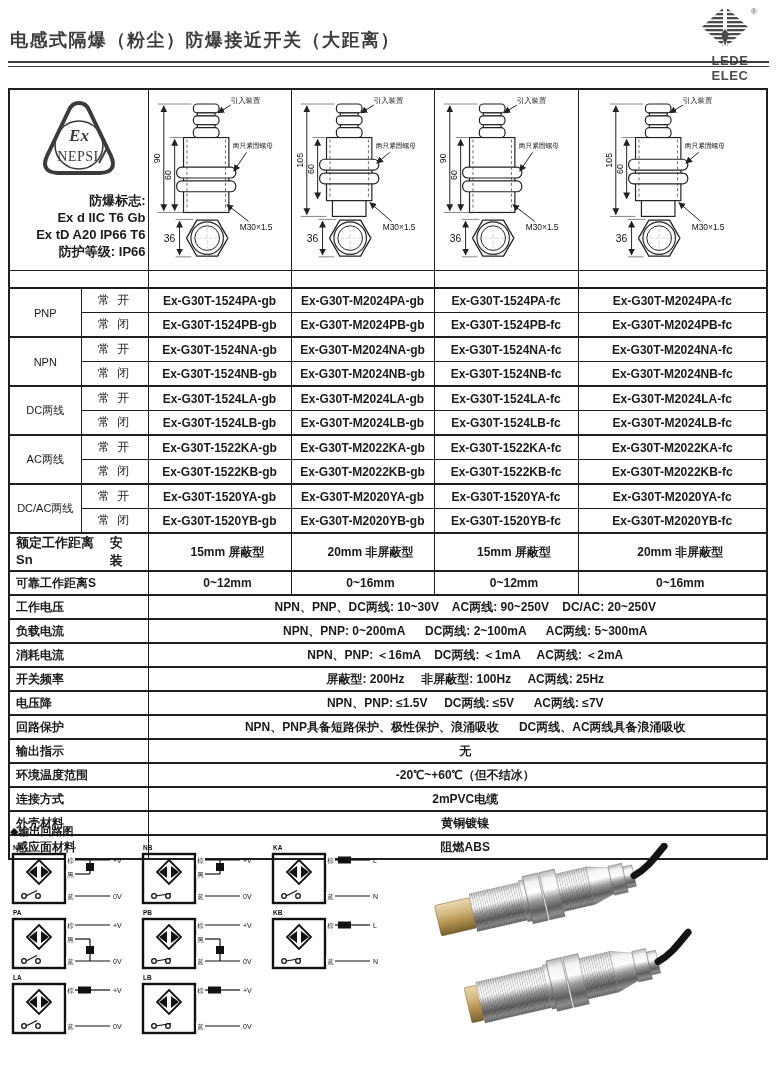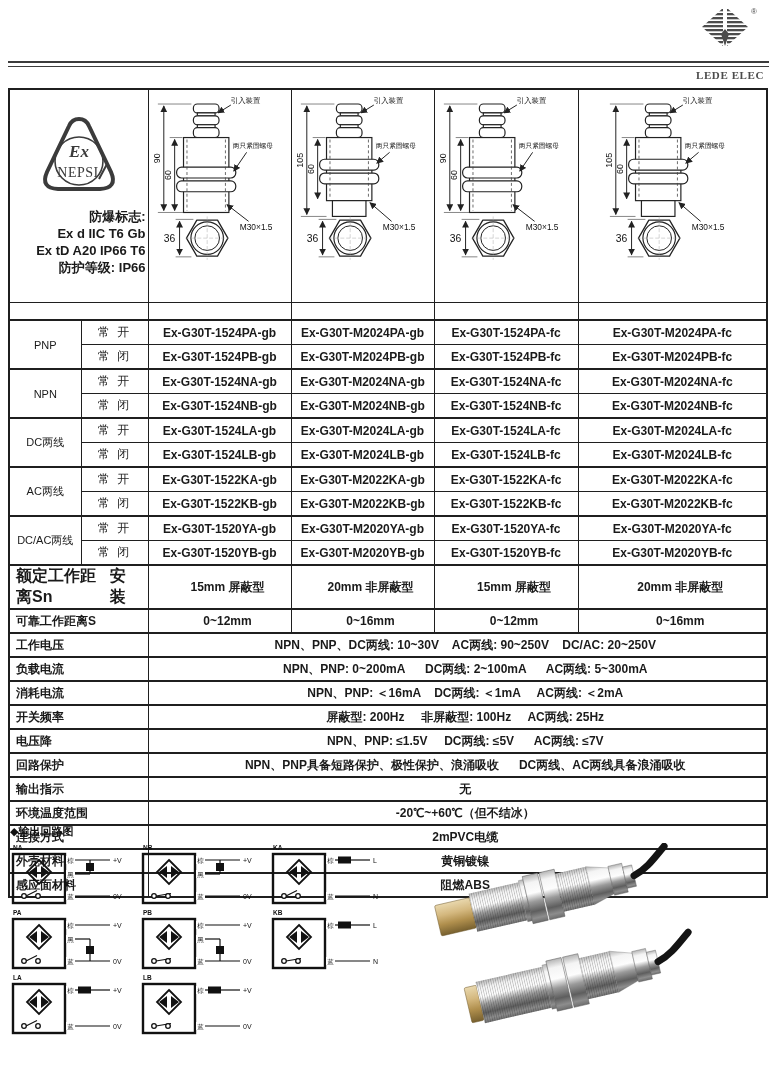--- a/index.html
+++ b/index.html
@@ -3,42 +3,42 @@
 <meta charset="utf-8">
 <style>
   html,body { margin:0; padding:0; background:#ffffff; }
   .page { position:relative; width:777px; height:1073px; background:#fff; overflow:hidden;
           font-family:"Liberation Sans", sans-serif; color:#1a1a1a; }
 
   
   .title { position:absolute; left:10px; top:28px; margin:0; font-family:"DejaVu Serif","Liberation Serif",serif;
            font-size:18px; font-weight:700; color:#3d3d3d; letter-spacing:1.5px; }
   .logo { position:absolute; right:12px; top:5px; width:70px; text-align:center; }
-  .brand-name { font-size:11px; font-weight:700; color:#4c4c4c; letter-spacing:0.6px; margin-top:16px;font-family:Liberation Serif, serif; }
+  .brand-name { font-size:13px; font-weight:700; color:#4c4c4c; letter-spacing:0.6px; margin-top:0; }
   .rule { position:absolute; left:8px; top:61px; width:761px; height:3px;
           border-top:2px solid #3c3c3c; border-bottom:1px solid #3c3c3c; }
 
   
   table.spec { position:absolute; left:8px; top:88px; width:758px; border-collapse:collapse; table-layout:fixed;
                border:2px solid #1f1f1f; }
   table.spec td { border:1px solid #1f1f1f; text-align:center; vertical-align:middle; padding:0; overflow:hidden; }
   tr.group-top td, tr.spec-row td { border-top-width:2px; }
   tr.draw-row td { height:172px; vertical-align:top; }
   tr.spacer-row td { height:16px; }
   tr.model-row td { height:23px;margin-top:20px; }
   tr.spec-row td { height:22px;padding-left:16px; }
   .cell-group { font-size:11px; }
   .cell-state { font-size:12px; letter-spacing:2px; }
   .cell-model { font-size:12px; font-weight:700; }
   .cell-dist  { font-size:12px; font-weight:700; }
   .spec-label { text-align:left !important; padding-left:6px !important; font-weight:700; font-size:12px; }
-  .spec-label-flex { display:flex; padding-right:12px; font-weight:700; font-size:16px; }
+  .spec-label-flex { display:flex; padding-right:12px; font-weight:700; font-size:13px; }
   .spec-val { font-size:12px; font-weight:700; white-space:pre; }
 
-  .cert-cell { padding:20px 2px !important; }
+  .cert-cell { padding:4px 2px !important; }
   .cert-lines { text-align:right; padding-left:8px; margin-top:6px; font-size:13px; font-weight:700; line-height:1.32; }
 
   
   .circuits { position:absolute; left:10px; top:824px; width:400px; }
   .circuits-heading { font-size:11px; font-weight:700; color:#111; font-family:"DejaVu Serif","Liberation Serif",serif; }
   .circuit-grid { display:grid; grid-template-columns:130px 130px 130px; grid-auto-rows:65px; margin-top:4px; }
   .circ { position:relative; }
 
   
   .photos { position:absolute; left:398px; top:843px; width:379px; height:205px; }
@@ -47,20 +47,21 @@
   .footer { position:absolute; left:330px; top:1032px; width:440px; border-bottom:2px solid #4f4f4f;
             padding-bottom:5px; display:flex; align-items:baseline; gap:16px; font-size:15.5px; color:#222; }
   .f-site { font-weight:700; font-style:italic; }
   .f-page { margin-left:auto; font-style:italic; font-family:"Liberation Serif",serif; padding-right:6px; }
 </style>
 </head>
 <body>
 
 <div class="page">
 
+  <h1 class="title">电感式隔爆（粉尘）防爆接近开关（大距离）</h1>
 
   <div class="logo">
     <svg width="58" height="44" viewBox="0 0 58 44">
       <defs>
         <pattern id="stripes" width="6" height="4" patternUnits="userSpaceOnUse">
           <rect width="6" height="2.3" fill="#4c4c4c"></rect>
         </pattern>
         <clipPath id="clipL">
             <polygon points="1,22 22,3 22,41"></polygon>
           </clipPath>

